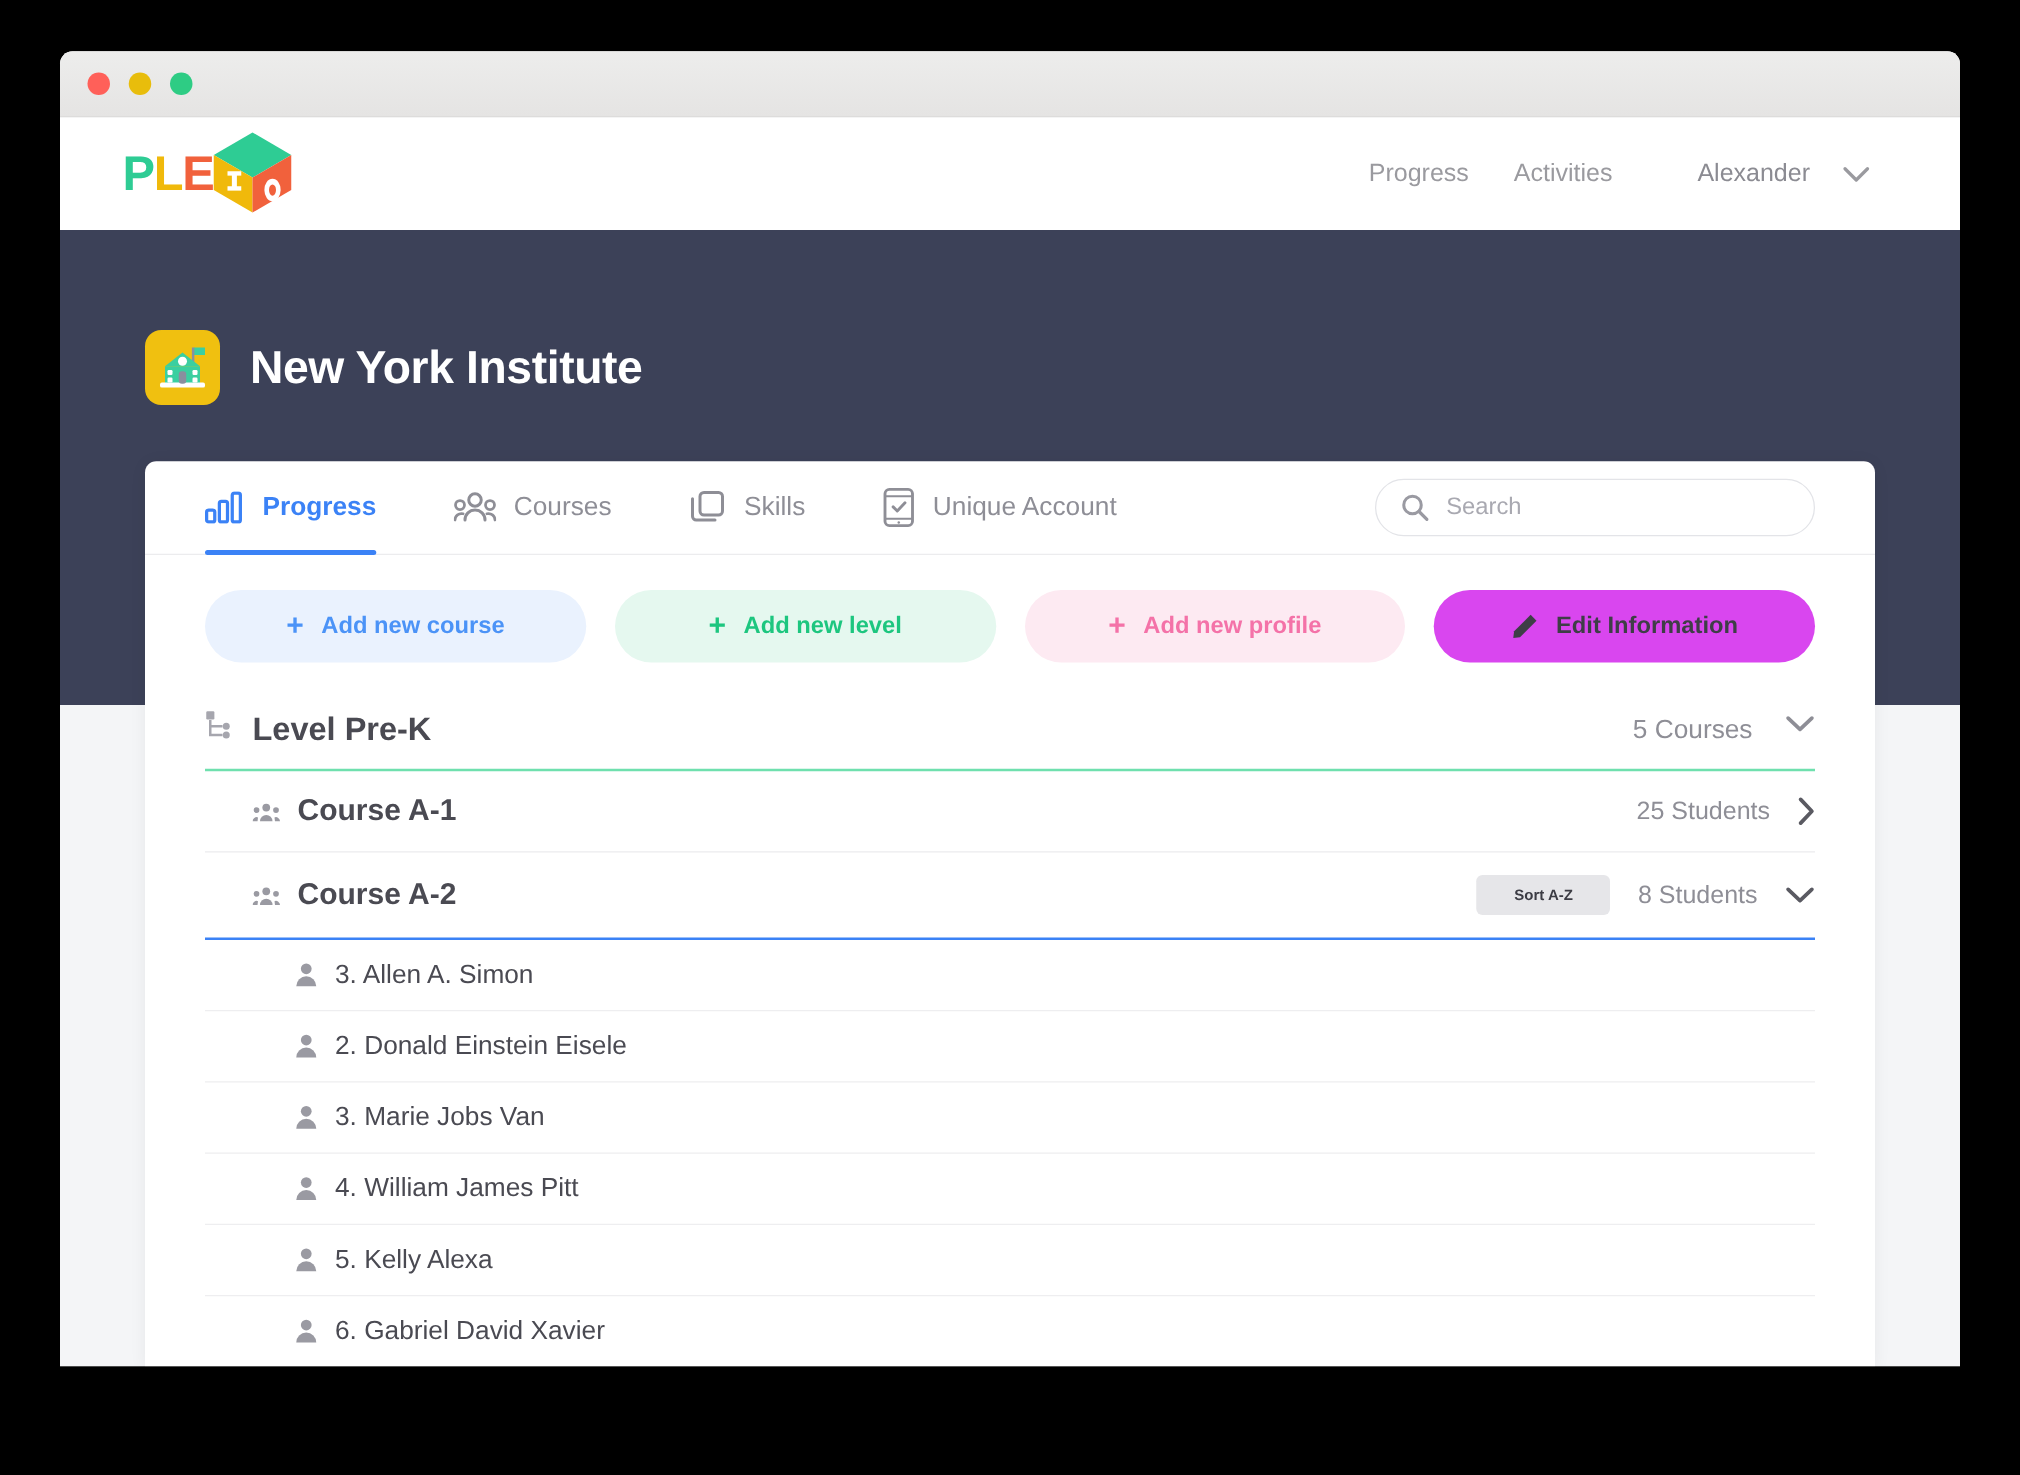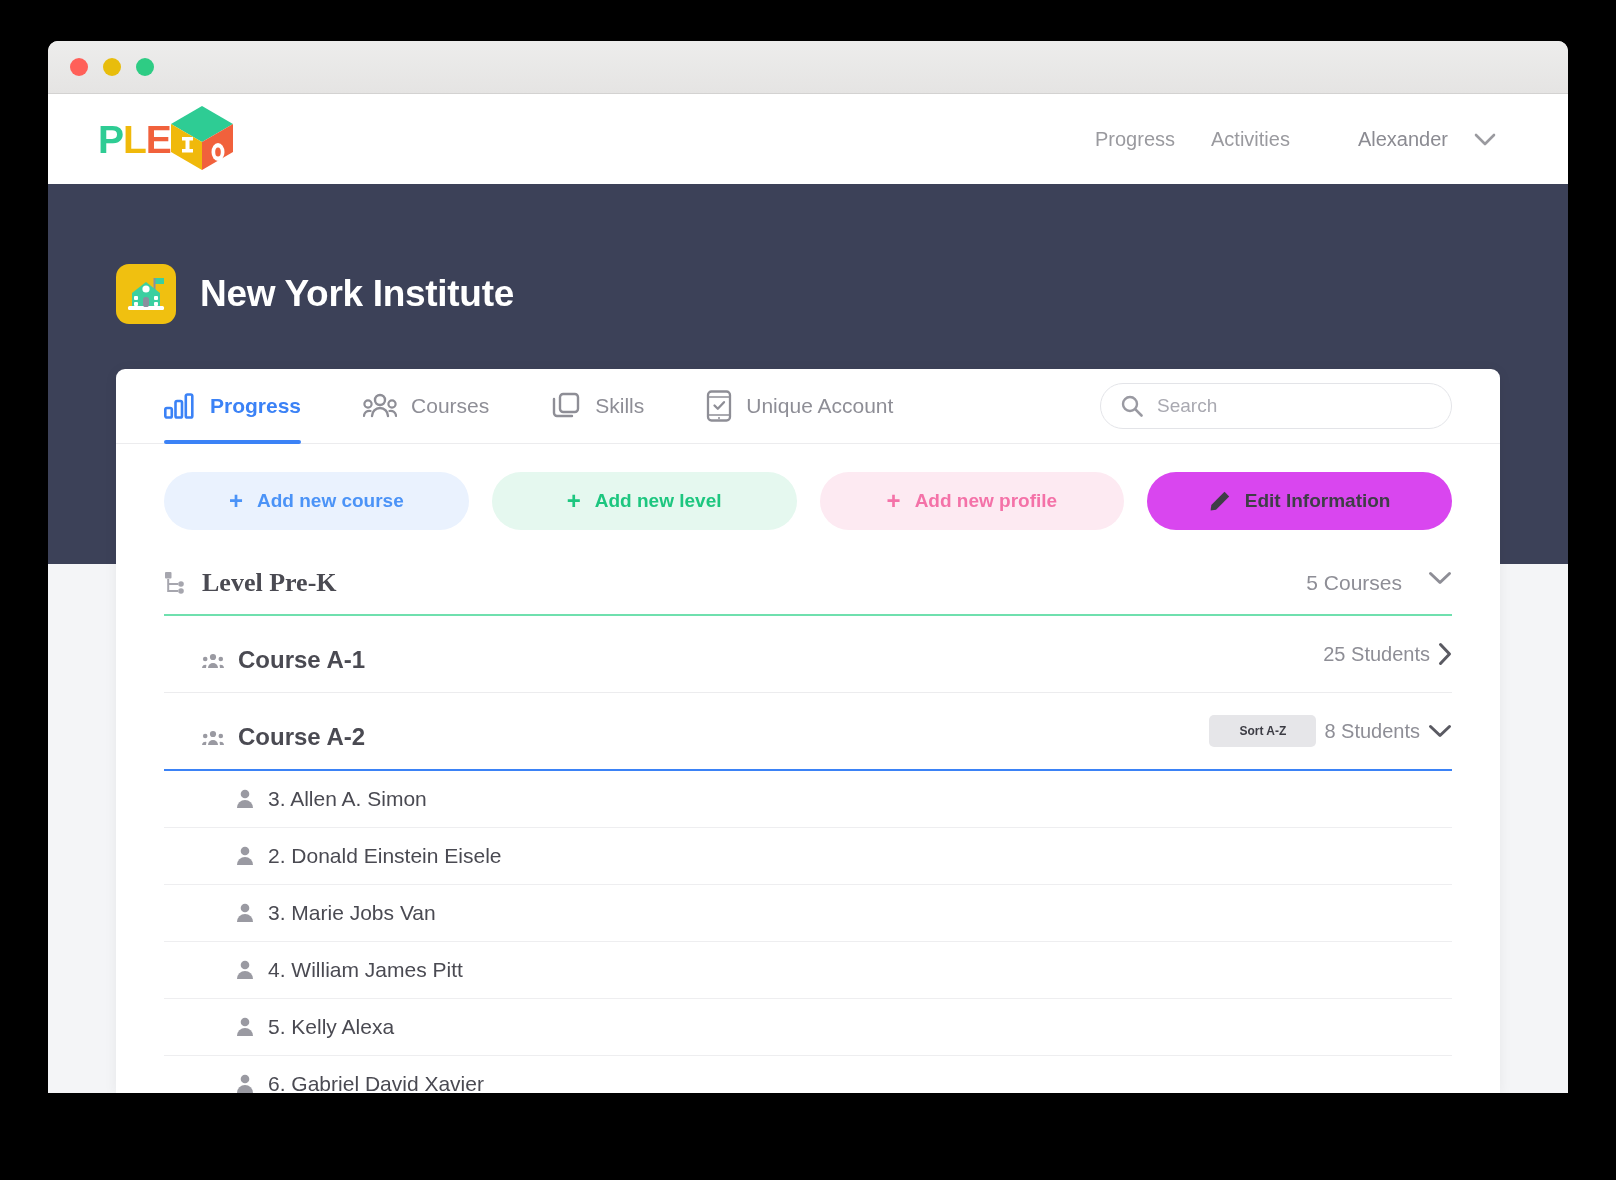--- a/index.html
+++ b/index.html
@@ -155,40 +155,40 @@
   .pill-grey  { background: #d946ef; color: #3e3e46; }
 
   
   .level-block { padding: 0 48px; }
   .level-head {
     display: flex; align-items: center;
     padding: 38px 0 16px 0;
     border-bottom: 2px solid #6fe0ae;
   }
   .level-title {
-    display: flex; align-items: center; gap: 14px;
-    font-size: 26px; font-weight: bold; color: #4a4a52; font-family: Liberation Serif, serif;
+    display: flex; gap: 14px;
+    font-size: 26px; font-weight: bold; color: #4a4a52;
   }
   .level-meta {
     margin-left: auto; display: flex; align-items: flex-start; gap: 26px;
     font-size: 21px; color: #8e8e96;
   }
 
   .course-row {
     display: flex; align-items: center;
     padding: 18px 0 18px 38px;
     border-bottom: 1px solid #ececee;
   }
   .course-row.expanded { border-bottom: 2px solid #3b82f6; }
   .course-title {
     display: flex; align-items: center; gap: 14px;
-    font-size: 24px; font-weight: bold; color: #4a4a52; margin-top: 12px;
+    font-size: 24px; font-weight: bold; color: #4a4a52;
   }
   .course-meta {
-    margin-left: auto; display: flex; align-items: center; gap: 8px;
+    margin-left: auto; display: flex; align-items: center; gap: 22px;
     font-size: 20px; color: #8e8e96;
   }
   .sort-badge {
     background: #e6e6e9; color: #3c3c44;
     font-size: 12px; font-weight: bold;
     padding: 9px 30px; border-radius: 5px;
     cursor: pointer;
   }
 
   .student-row {

